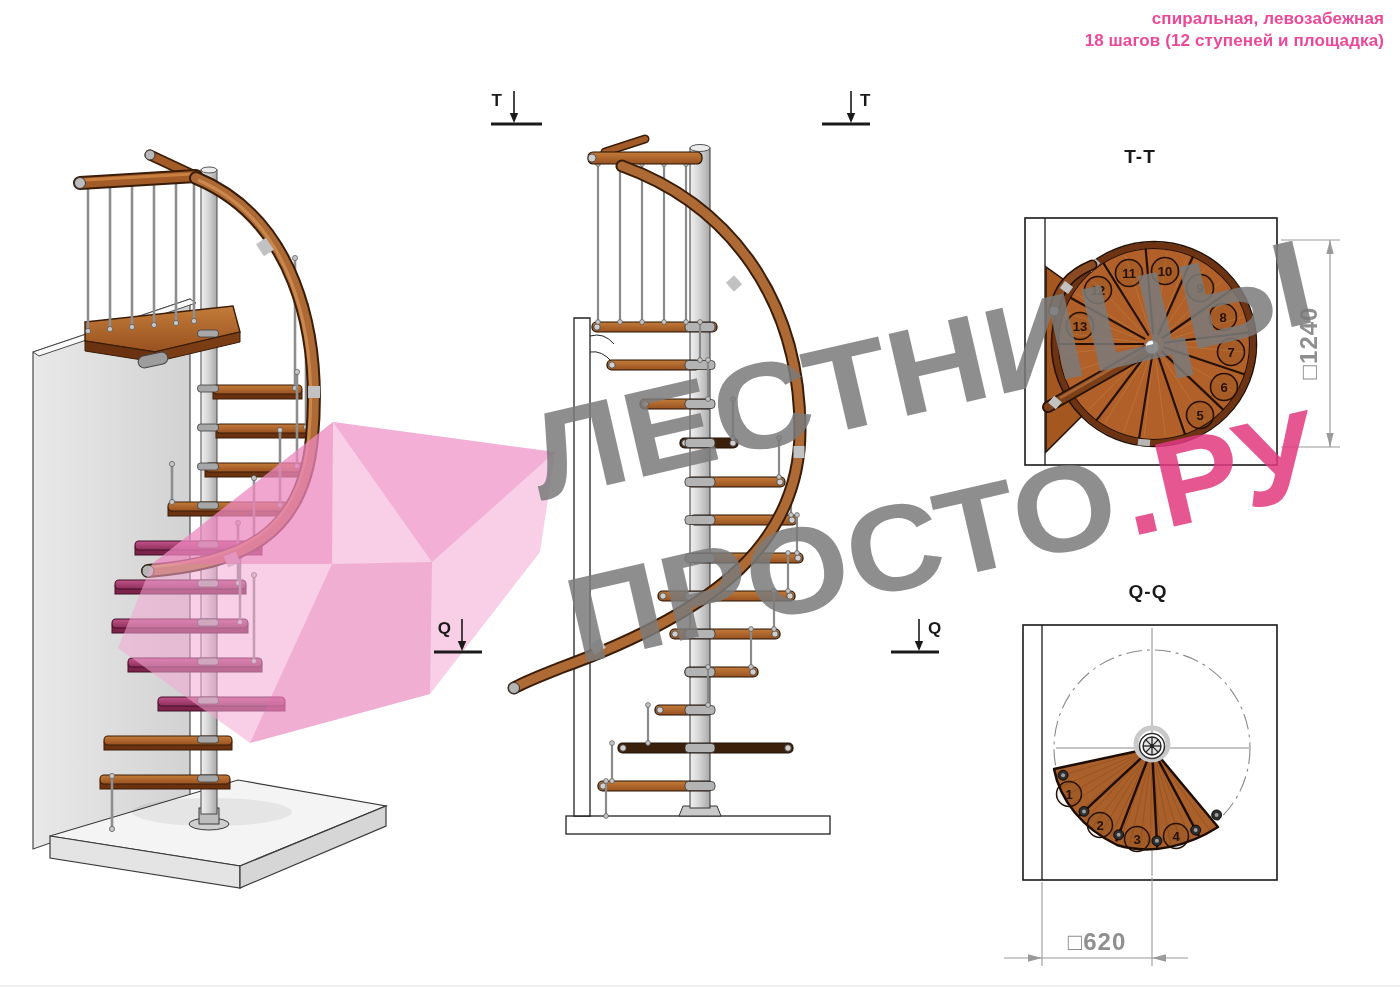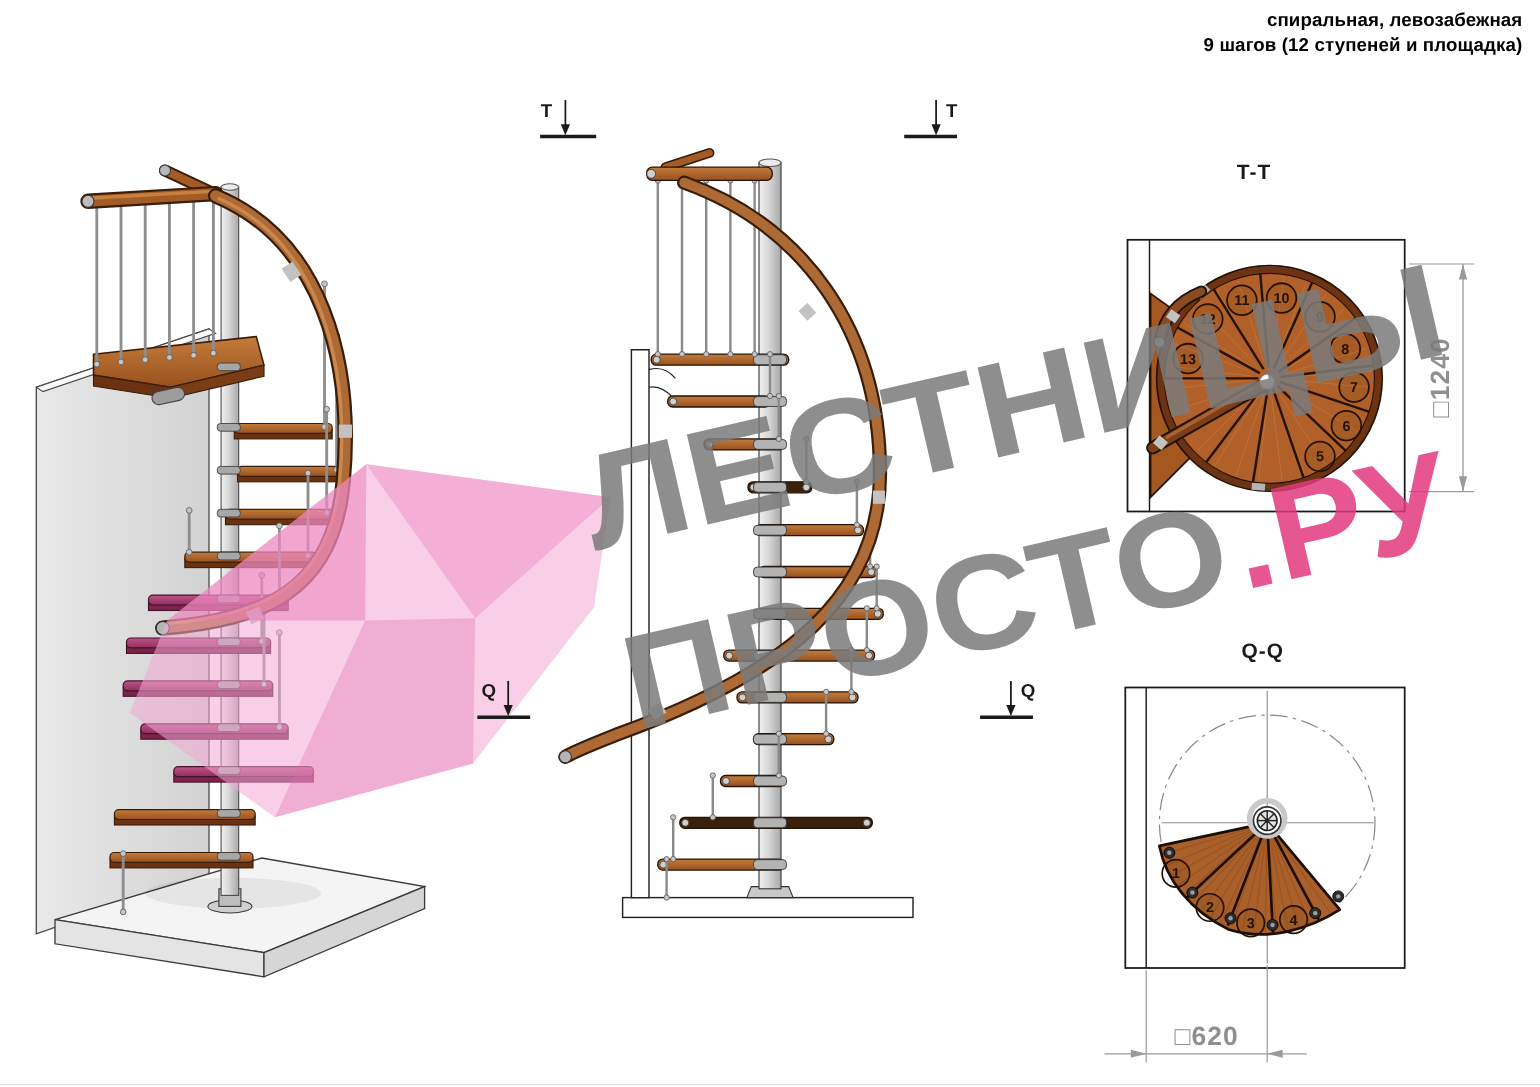--- a/index.html
+++ b/index.html
@@ -1,19 +1,19 @@
 <!DOCTYPE html>
 <html><head>
 <meta charset="utf-8">
 <style>
   html,body{margin:0;padding:0;background:#fff;}
   .canvas{position:relative;width:1400px;height:988px;background:#ffffff;overflow:hidden;
           font-family:"Liberation Sans",sans-serif;}
   .hdr{position:absolute;top:8px;right:16px;text-align:right;font-size:17px;line-height:22px;
-       font-weight:600;color:#000000;letter-spacing:.1px;}
+       font-weight:600;color:#ec4899;letter-spacing:.1px;}
   svg{position:absolute;left:0;top:0;}
   svg text{font-family:"Liberation Sans",sans-serif;}
   .dimtxt{font-weight:bold;font-size:24px;fill:#8f8f8f;letter-spacing:1px;}
   .mklbl{font-weight:bold;font-size:17px;fill:#1a1a1a;}
   .sectitle{font-weight:bold;font-size:19px;fill:#1a1a1a;letter-spacing:1px;}
   .numtxt{font-weight:bold;font-size:13px;fill:#241103;}
 </style>
 </head>
 <body>
 
@@ -574,15 +574,15 @@
         <text x="545" y="668" font-size="122" font-weight="bold" fill="#7b7b7b" textLength="560" lengthAdjust="spacingAndGlyphs">ПРОСТО</text>
         <text x="1112" y="668" font-size="122" font-weight="bold" fill="#e23a80" textLength="200" lengthAdjust="spacingAndGlyphs">.РУ</text>
       </g>
     </g>
 
     <rect x="0" y="985.5" width="1400" height="1" fill="#e3e3e3"></rect>
   </svg>
 
   <div class="hdr">
     <div>спиральная, левозабежная</div>
-    <div>9 шагов (12 ступеней и площадка)</div>
+    <div>18 шагов (12 ступеней и площадка)</div>
   </div>
 </div>
 
 </body></html>

